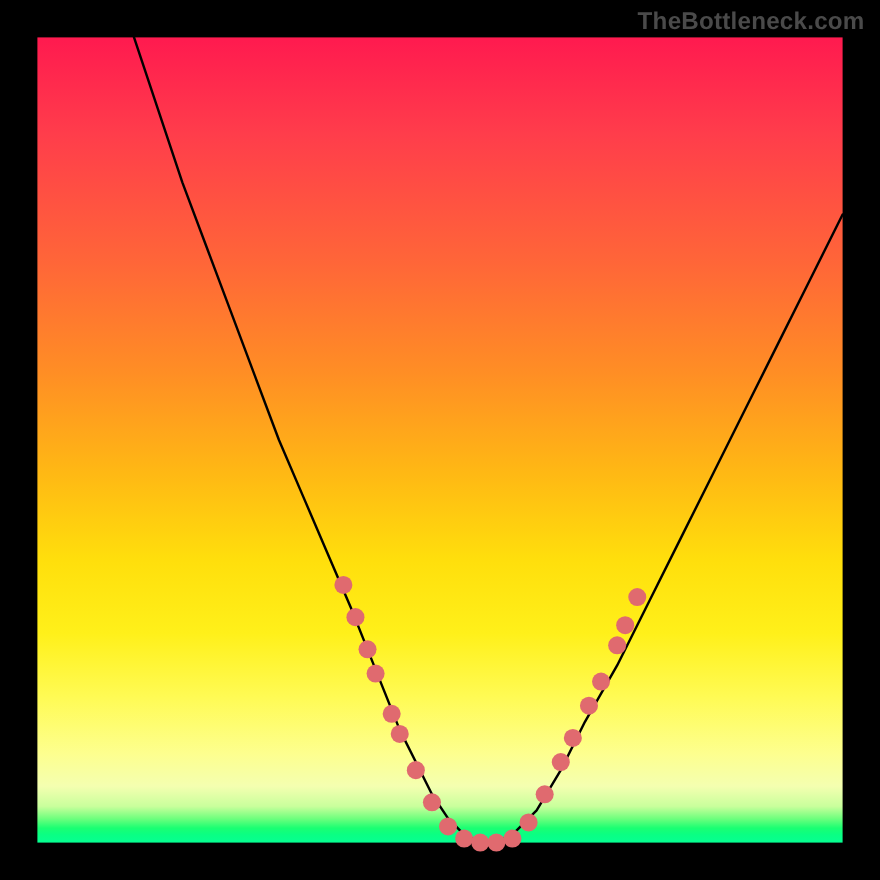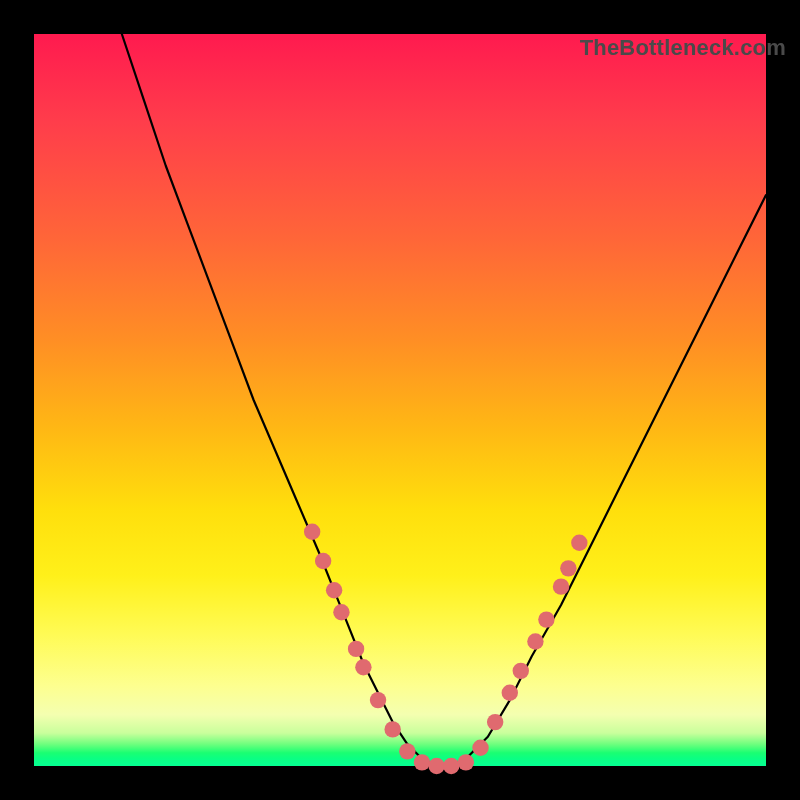--- a/index.html
+++ b/index.html
@@ -13,21 +13,20 @@
   .watermark {
     position: absolute;
     top: 6px;
     right: 14px;
     font-family: Arial, Helvetica, sans-serif;
     font-size: 22px;
     font-weight: 600;
     color: #4a4a4a;
     letter-spacing: 0.2px;
     z-index: 10;
-    margin-top: 29px;
   }
   .plot-area {
     position: absolute;
     left: 34px;
     top: 34px;
     width: 732px;
     height: 732px;
     
     background: linear-gradient(to bottom,
       #ff1a4f 0%,

